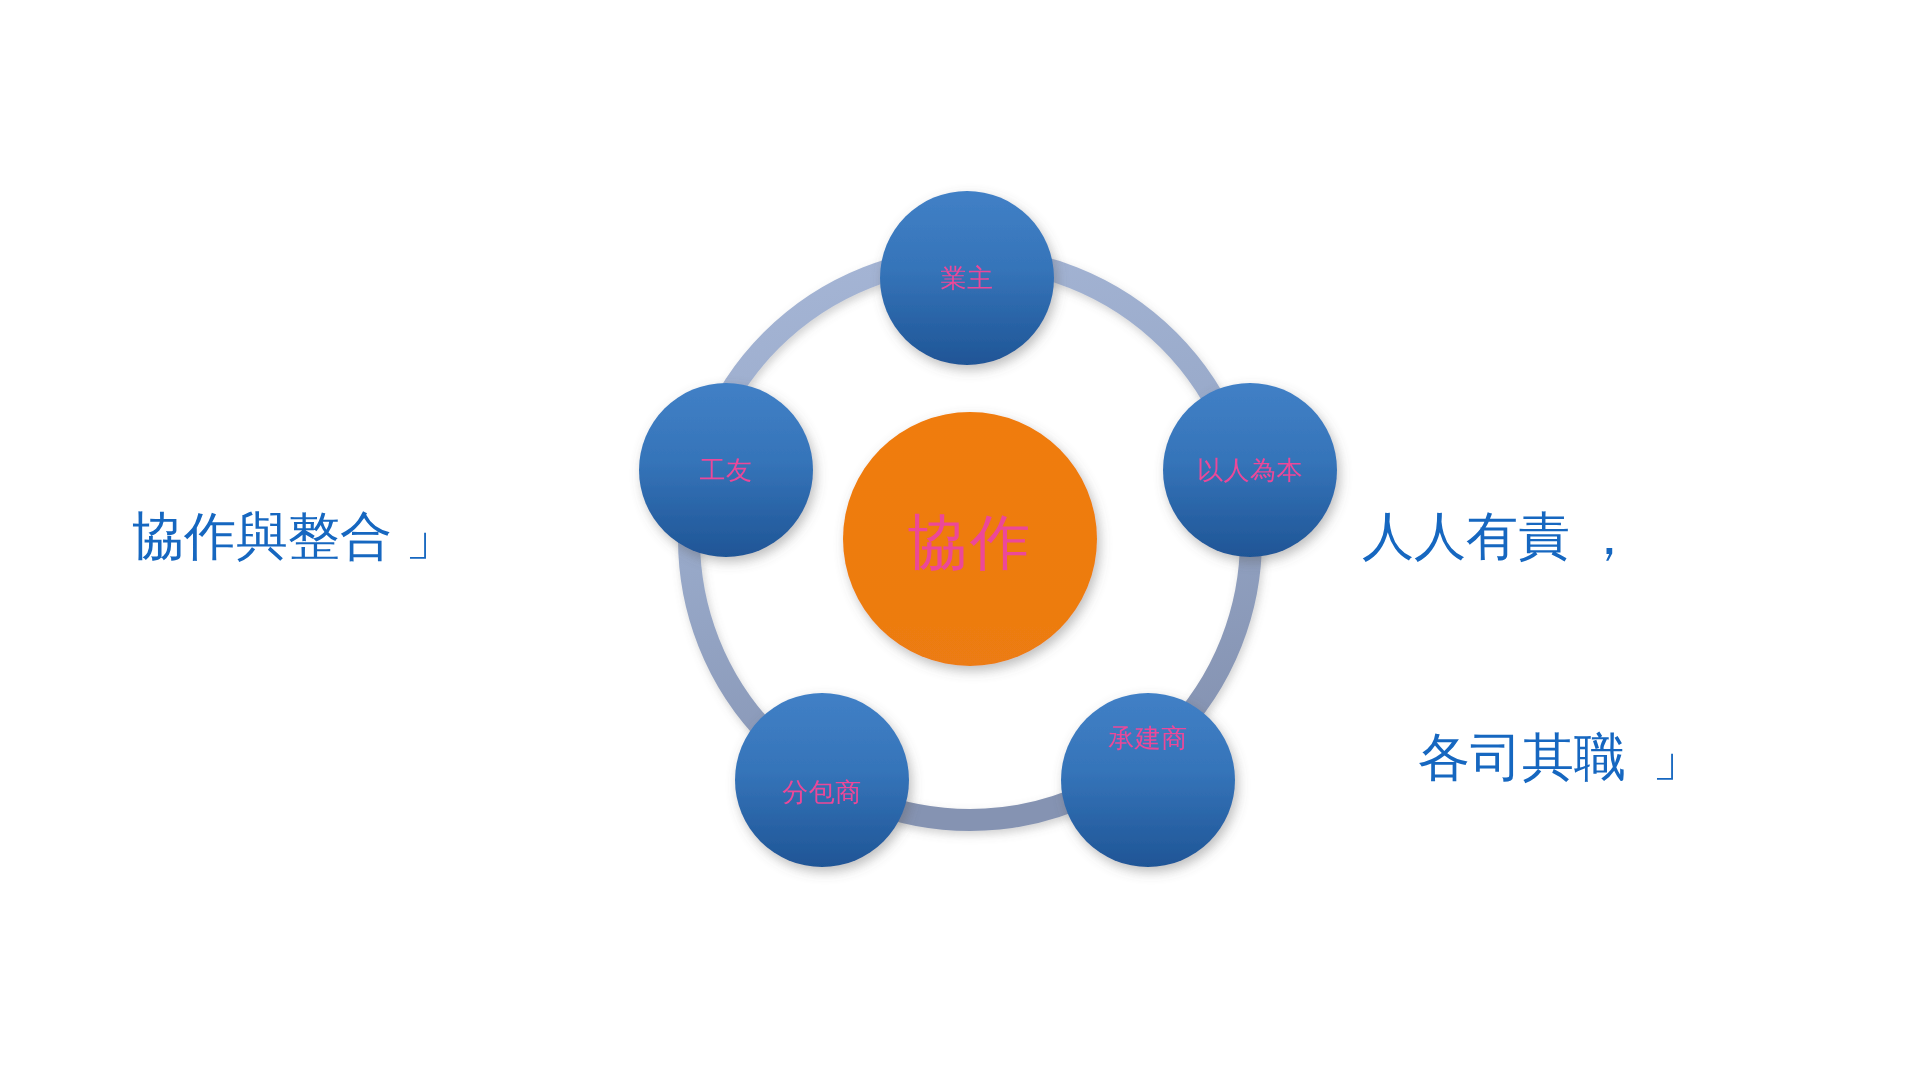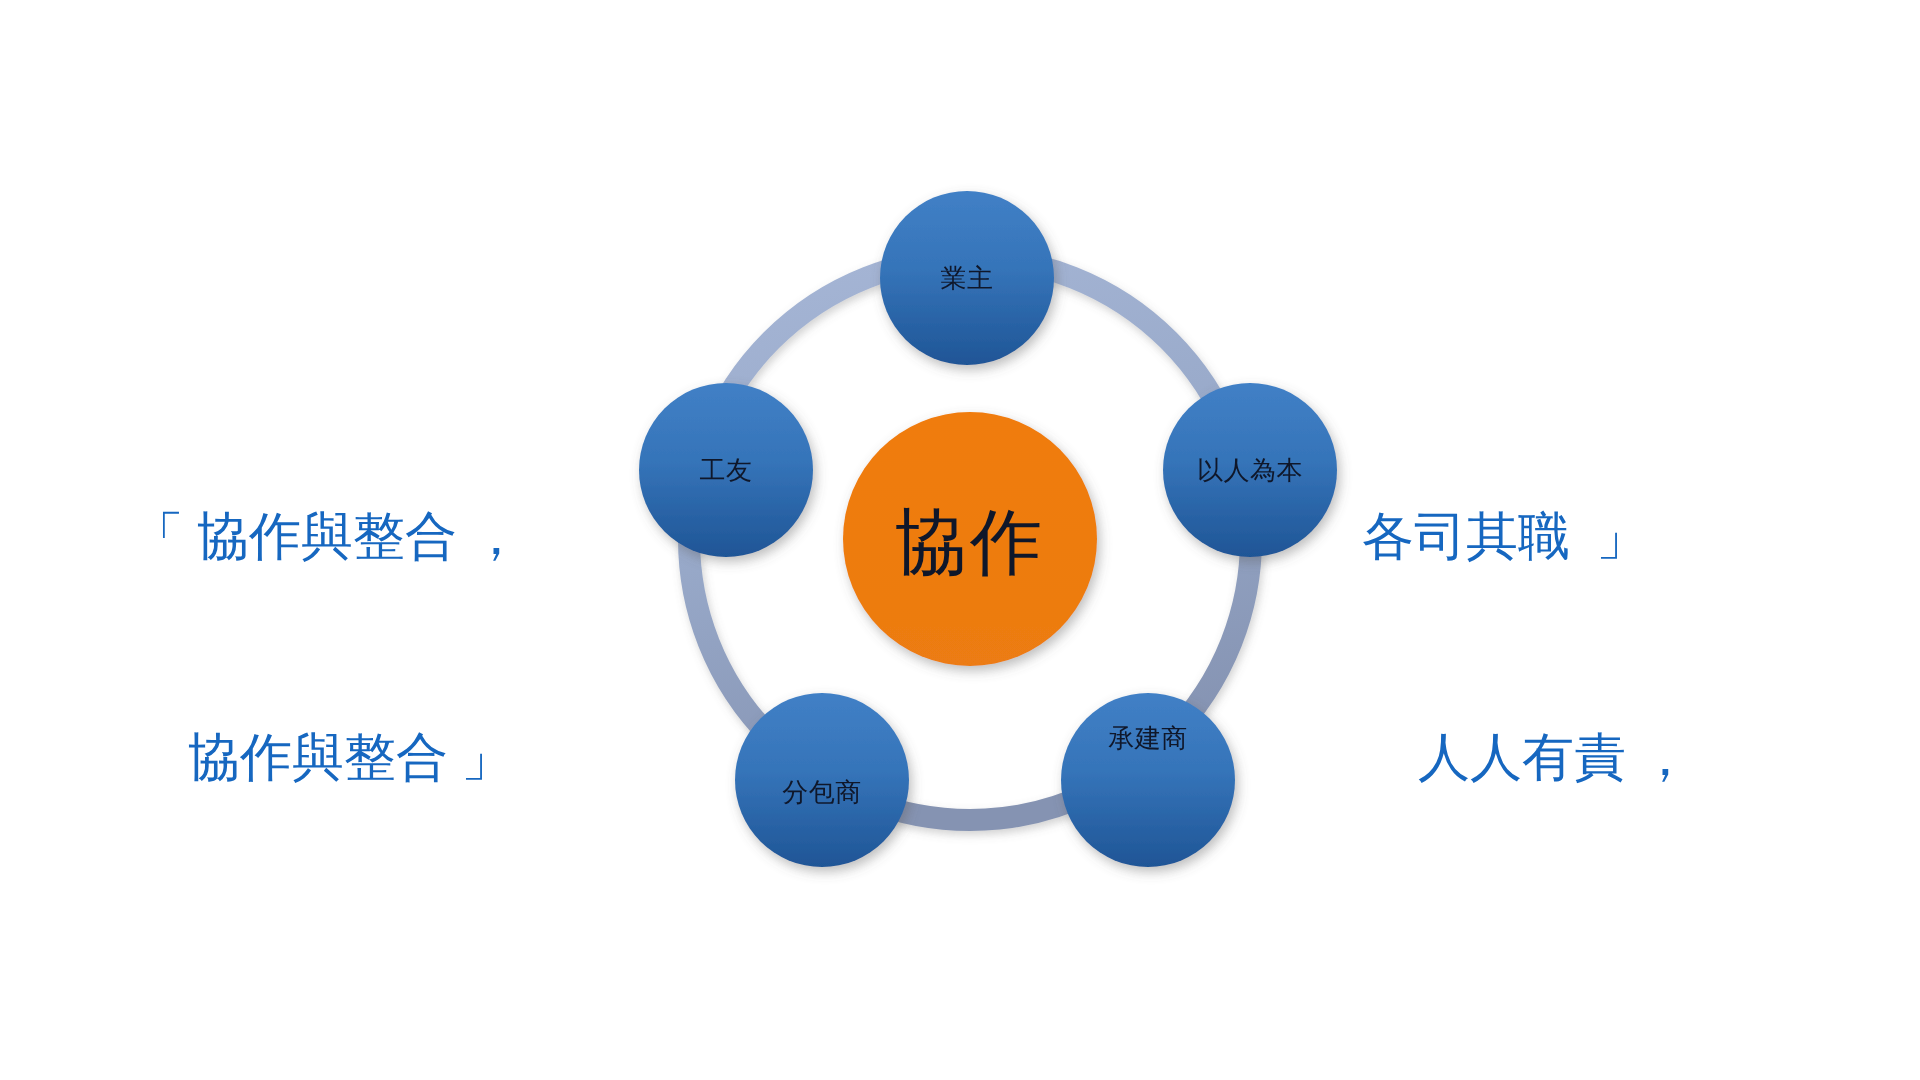--- a/index.html
+++ b/index.html
@@ -31,34 +31,34 @@
     height: 1080px;
   }
   .diagram svg {
     position: absolute;
     left: 0; top: 0;
   }
 
   
   .node-label {
     position: absolute;
-    color: #0f172a;
+    color: #ec4899;
     text-align: right;
     white-space: nowrap;
     transform: translate(-50%, -50%);
     pointer-events: none;
     font-family: "Liberation Serif", "DejaVu Serif", serif;
     letter-spacing: 0.02em;
   }
   .node-label.satellite {
     font-size: 26px;
     line-height: 1;
   }
   .node-label.core {
-    font-size: 72px;
+    font-size: 60px;
     line-height: 1;
     letter-spacing: 0.04em;
     font-family: Liberation Serif, serif;
   }
 
   
   .quote {
     position: absolute;
     color: #1667c0;
     font-family: "Liberation Serif", "DejaVu Serif", serif;
@@ -147,22 +147,21 @@
     <div class="node-label satellite" style="left:1250px; top:471px;">以人為本</div>
 
     <div class="node-label satellite" style="left:1148px; top:739px;">承建商</div>
 
     <div class="node-label satellite" style="left:822px; top:793px;">分包商</div>
 
     <div class="node-label satellite" style="left:726px; top:471px;">工友</div>
   </div>
 
   <div class="quote quote-left">
-    <span class="qline">「 協作與整合 ，</span>
     <span class="qline">協作與整合 」</span>
   </div>
 
   <div class="quote quote-right">
+    <span class="qline">人人有責 ，</span>
     <span class="qline">各司其職  」</span>
-    <span class="qline">人人有責 ，</span>
   </div>
 
 </div>
 
 </body></html>

